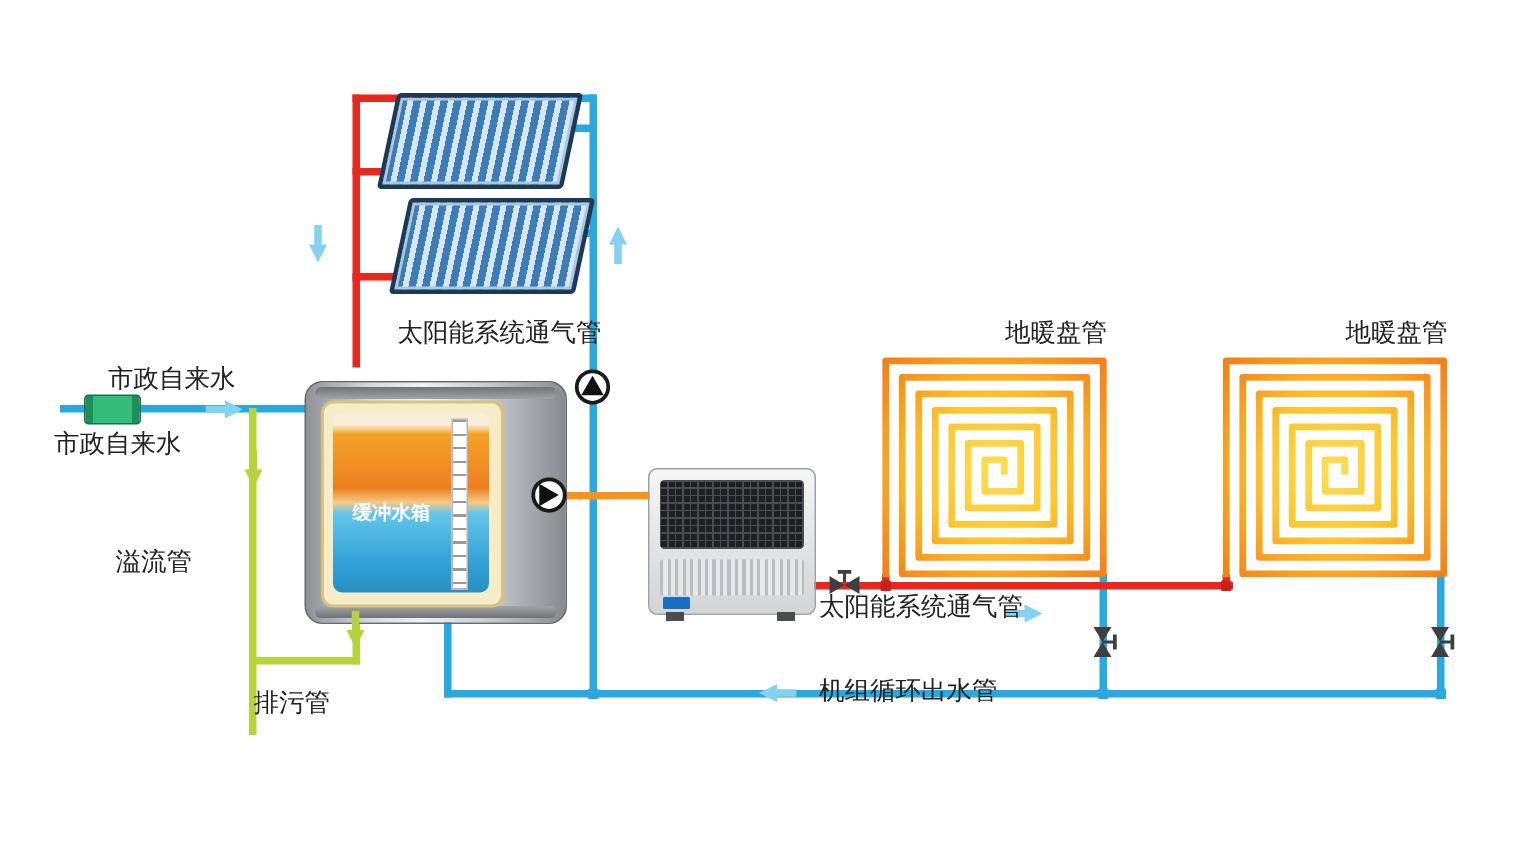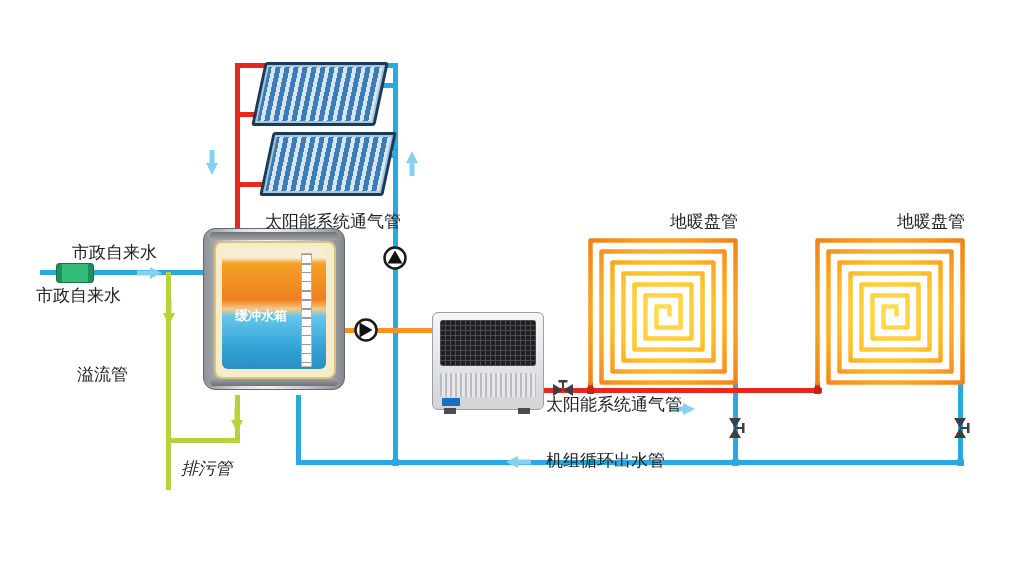--- a/index.html
+++ b/index.html
@@ -14,23 +14,23 @@
   .label.center{text-align:right;}
   .dot{position:absolute;width:7px;height:7px;border-radius:1px;}
   .dot.hotd{background:#c9201a;}
   .dot.coldd{background:var(--cold-pipe,#2aa8e0);}
   .arrow{position:absolute;transform-origin:50% 50%;}
   .arr-blue{color:var(--flow-arrow,#84d2f0);}
   .arr-green{color:var(--drain-pipe,#b5d43b);}
   .panel{position:absolute;width:118px;height:58px;border:3px solid #1c3a57;border-radius:3px;
          background:repeating-linear-gradient(90deg,#3e7cb8 0 5px,#d6e7f4 5px 9px);
          box-shadow:inset 0 0 0 2px #a8c8e0;transform:skewX(-12deg);}
-  .tank{position:absolute;left:203px;top:228px;width:140px;height:160px;border-radius:12px;
+  .tank{position:absolute;left:203px;top:254px;width:140px;height:160px;border-radius:12px;
         border:1px solid #66696d;
-        background:linear-gradient(90deg,#8e9297,#d9dbdd 25%,#f0f1f2 45%,#c9ccd0 70%,#86898d);}
+        background:linear-gradient(90deg,#8e9297,#d9dbdd 25%,#f0f1f2 45%,#c9ccd0 70%,#86898d);padding-left:33px;}
   .tank-cap-top{position:absolute;left:6px;top:3px;right:6px;height:8px;border-radius:6px;
         background:linear-gradient(#6f7277,#a0a4a9);}
   .tank-cap-bottom{position:absolute;left:6px;bottom:3px;right:6px;height:8px;border-radius:6px;
         background:linear-gradient(#a0a4a9,#6f7277);}
   .tank-insulation{position:absolute;left:10px;top:12px;width:118px;height:134px;border-radius:8px;
         background:#f6ecc8;border:2px solid #d9c27e;}
   .tank-vessel{position:absolute;left:18px;top:20px;width:104px;height:120px;border-radius:6px;
         background:linear-gradient(180deg,#f6eed6 0%,#f6eed6 7%,#f4a227 12%,#ee7f1f 42%,#f6c985 50%,#64c6ec 56%,#2f9fd4 85%,#2b8fc0 100%);}
   .tank-gauge{position:absolute;left:97px;top:24px;width:9px;height:112px;background:#fff;
         border:1px solid #b5b5b5;
@@ -178,20 +178,20 @@
   <svg class="arrow arr-blue" style="left:670px;top:402px;" width="26" height="14" viewBox="0 0 26 14">
       <polygon points="0,4.5 13,4.5 13,1 25,7 13,13 13,9.5 0,9.5" fill="currentColor"></polygon>
     </svg>
   <svg class="arrow arr-blue" style="left:505px;top:455px;transform:rotate(180deg);" width="26" height="14" viewBox="0 0 26 14">
       <polygon points="0,4.5 13,4.5 13,1 25,7 13,13 13,9.5 0,9.5" fill="currentColor"></polygon>
     </svg>
 
   <div class="label" style="left:48px;top:245px;margin-left:24px;">市政自来水</div>
   <div class="label" style="left:36px;top:288px;">市政自来水</div>
   <div class="label" style="left:77px;top:367px;">溢流管</div>
-  <div class="label" style="left:181px;top:461px;font-style:italic;">排污管</div>
+  <div class="label" style="left:169px;top:461px;">排污管</div>
   <div class="label" style="left:265px;top:214px;">太阳能系统通气管</div>
   <div class="label center" style="left:588px;top:214px;width:150px;">地暖盘管</div>
   <div class="label center" style="left:815px;top:214px;width:150px;">地暖盘管</div>
   <div class="label" style="left:546px;top:397px;">太阳能系统通气管</div>
   <div class="label" style="left:546px;top:453px;">机组循环出水管</div>
 
 </div>
 
 </body></html>

